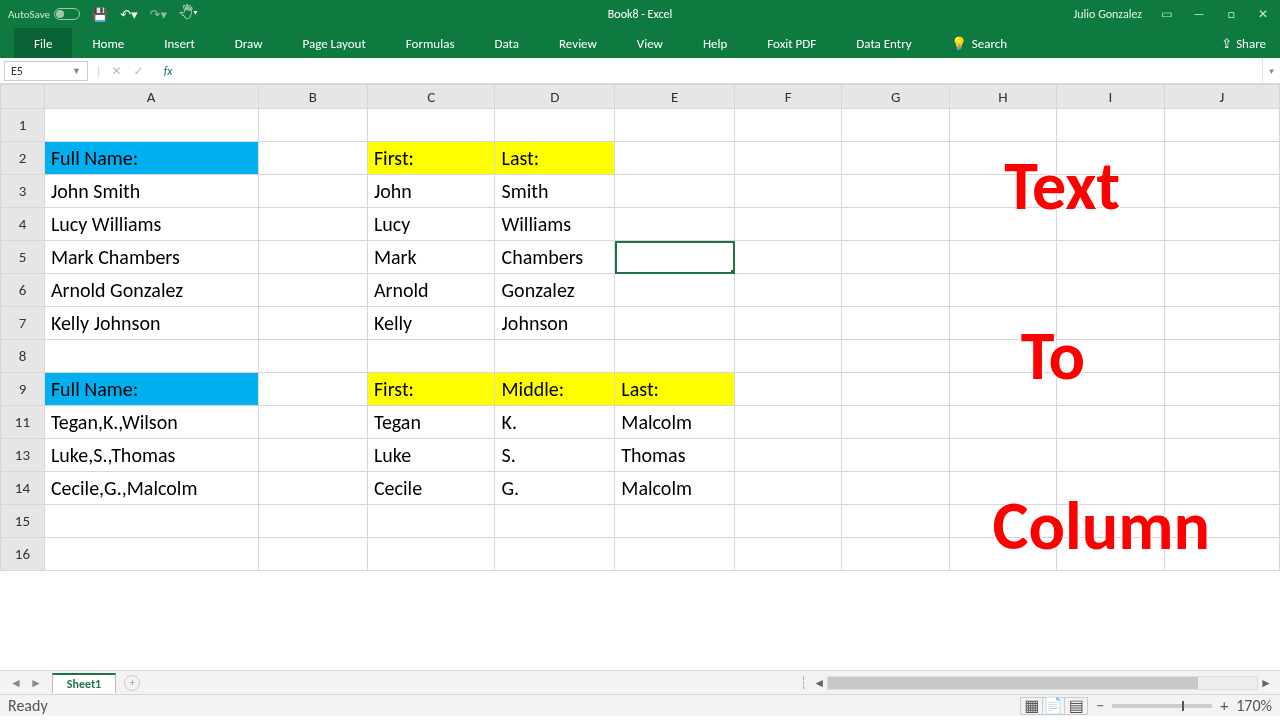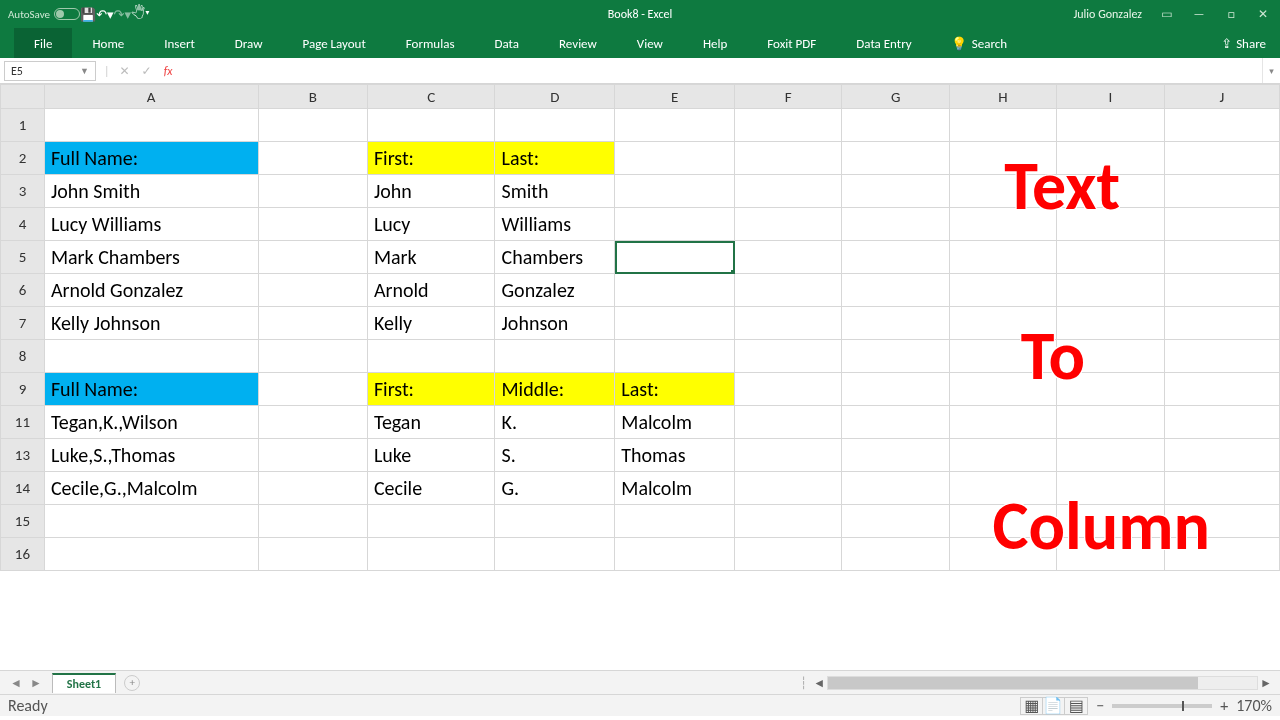--- a/index.html
+++ b/index.html
@@ -1,38 +1,38 @@
 <!DOCTYPE html>
 <html><head>
 <meta charset="utf-8">
 <style>
 *{box-sizing:border-box;margin:0;padding:0;font-family:"Segoe UI",Calibri,Arial,sans-serif}
 html,body{width:1280px;height:720px;overflow:hidden;background:#fff}
 .titlebar{height:28px;background:#0e7a40;display:flex;align-items:center;color:#e8f5e9;font-size:12px;position:relative}
-.titlebar .qat{display:flex;align-items:center;gap:0;padding-left:8px}
+.titlebar .qat{display:flex;align-items:center;gap:12px;padding-left:8px}
 .autosave{display:flex;align-items:center;gap:4px;font-size:11px;color:#cfe8d5}
 .pill{width:26px;height:12px;border:1px solid #9fc9ab;border-radius:7px;position:relative}
 .pill::after{content:"";width:8px;height:8px;background:#9fc9ab;border-radius:50%;position:absolute;left:1px;top:1px}
 .qi{color:#fff;font-size:13px;cursor:pointer}
 .doc-title{position:absolute;left:50%;transform:translateX(-50%);color:#fff;font-size:12px}
 .title-right{margin-left:auto;display:flex;align-items:center;gap:18px;padding-right:10px;color:#e8f5e9}
 .winbtn{width:14px;height:14px;display:inline-flex;align-items:center;justify-content:center;color:#cfe8d5}
 .ribbon-tabs{height:30px;background:#0e7a40;display:flex;align-items:center;padding-left:14px;gap:0;color:#fff;font-size:13px}
 .rtab{padding:0 20px;height:100%;display:flex;align-items:center;cursor:pointer}
 .rtab.file{background:#0a6334}
 .tellme{display:flex;align-items:center;gap:4px}
 .share{margin-left:auto;padding-right:14px;display:flex;align-items:center;gap:4px}
 .namebox-bar{height:26px;border-bottom:1px solid #d6d6d6;display:flex;align-items:center;background:#fff;font-size:12px;color:#333}
-.namebox{width:92px;height:20px;border:1px solid #ccc;margin:12px 4px;display:flex;align-items:center;padding:0 6px;justify-content:space-between}
+.namebox{width:84px;height:20px;border:1px solid #ccc;margin:12px 4px;display:flex;align-items:center;padding:0 6px;justify-content:space-between}
 .nbv{color:#333}
 .nbdd{color:#888;font-size:9px}
 .fxsep{color:#ccc;margin:0 4px}
 .fxcancel{color:#bbb;margin:0 6px}
 .fxok{color:#bbb;margin:0 6px}
-.fxlabel{font-style:italic;margin:0 6px;color:#ef4444}
+.fxlabel{font-style:italic;margin:0 14px;color:#0f766e}
 .fxinput{flex:1;height:20px;border:none;outline:none}
 .fbar-end{width:18px;height:100%;border-left:1px solid #e5e5e5;display:flex;align-items:center;justify-content:center;color:#888;font-size:9px}
 .grid-wrap{position:relative;height:586px;overflow:hidden;background:#fff}
 table.grid{border-collapse:collapse;table-layout:fixed}
 table.grid th,table.grid td{border:1px solid #d7d7d7;font-weight:400;font-size:20px;text-align:left;padding:0 6px;background:#fff;white-space:nowrap;overflow:hidden}
 table.grid thead th{background:#e6e6e6;text-align:center;font-size:15px;color:#333;height:24px;position:sticky;top:0}
 table.grid tbody th{background:#e6e6e6;text-align:center;font-size:15px;color:#333;width:44px}
 th.sel{background:#fff;border-bottom:1px solid #d7d7d7}
 td.sel{outline:2px solid #217346;outline-offset:-2px;position:relative}
 td.sel::after{content:"";position:absolute;right:-3px;bottom:-3px;width:6px;height:6px;background:#217346}

